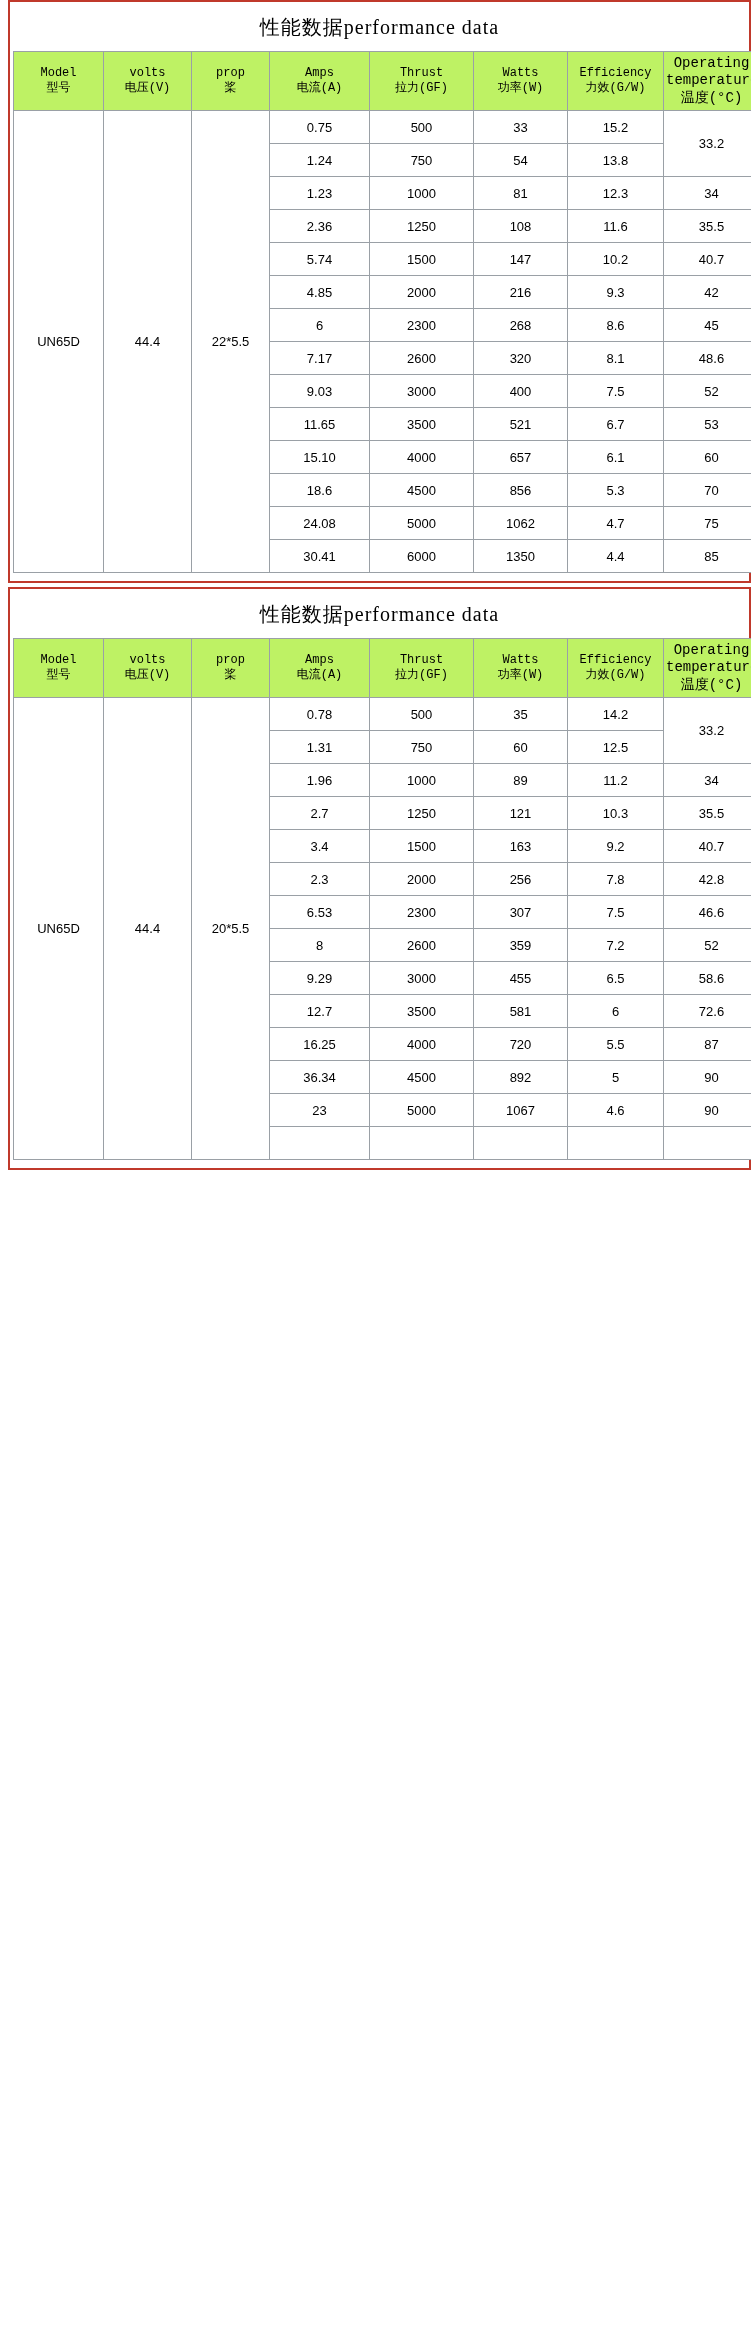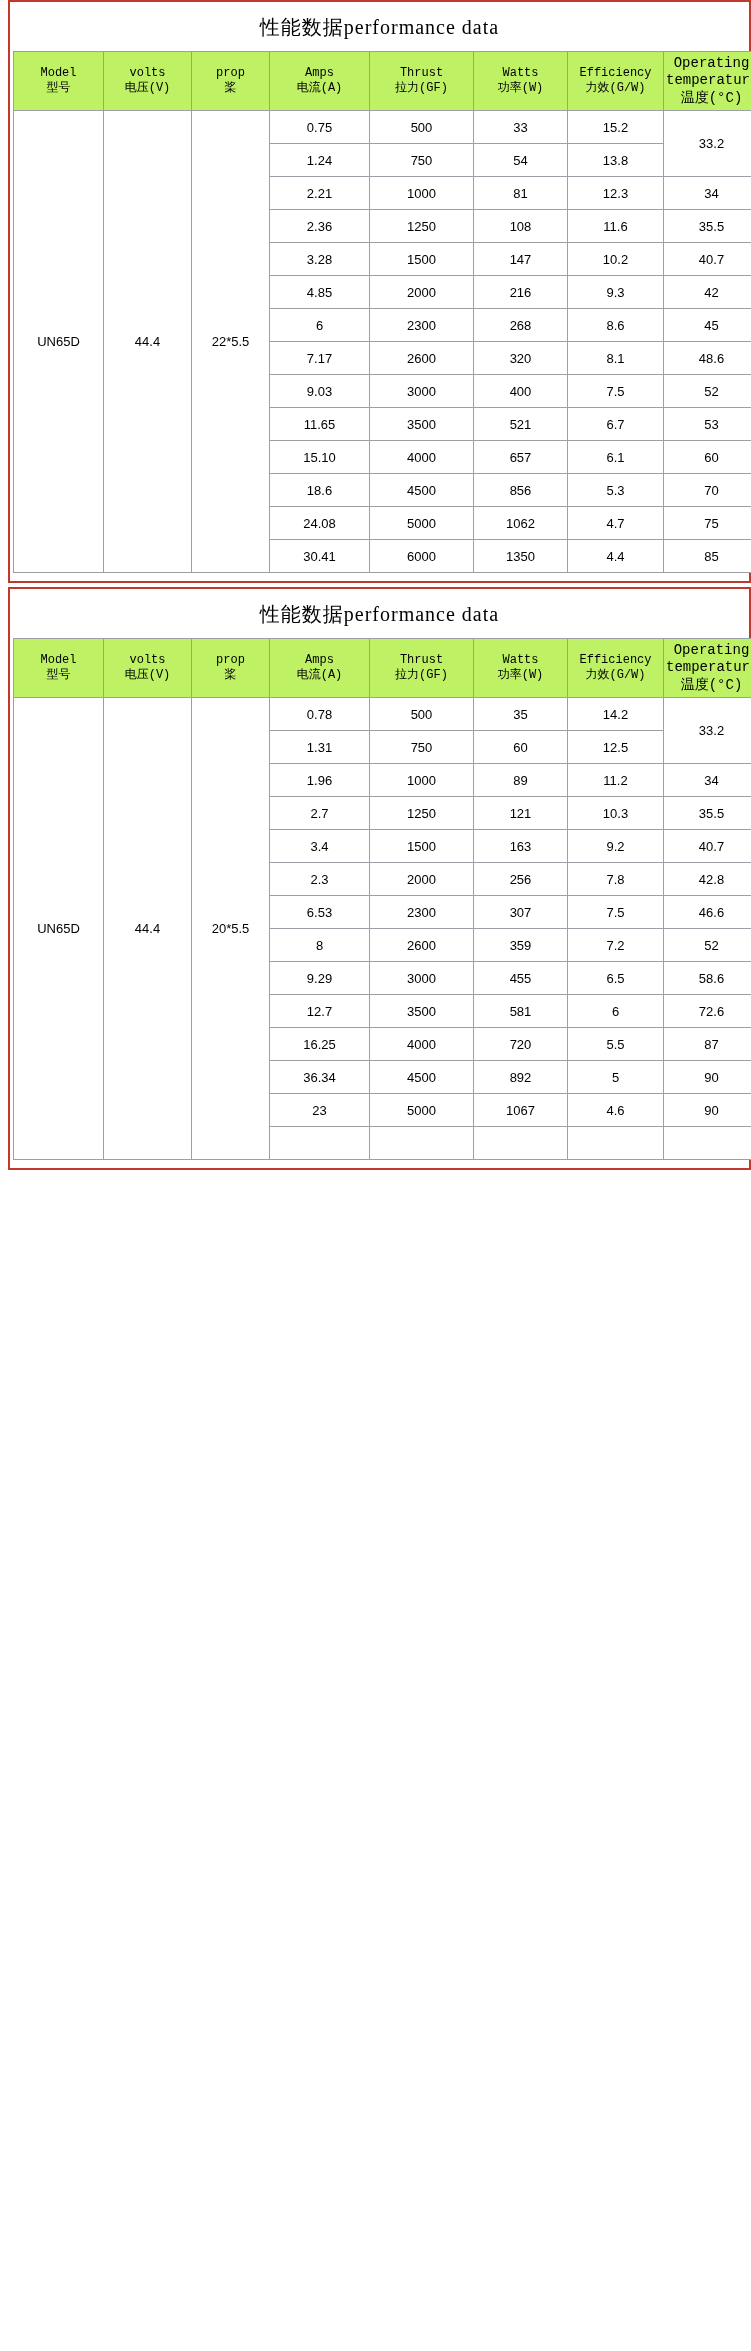--- a/index.html
+++ b/index.html
@@ -135,35 +135,35 @@
             <td class="white">15.2</td>
             <td class="white" rowspan="2">33.2</td>
           </tr>
           <tr>
             <td class="blue">1.24</td>
             <td class="blue">750</td>
             <td class="blue">54</td>
             <td class="blue">13.8</td>
           </tr>
           <tr>
-            <td class="white">2.21</td>
+            <td class="white">1.23</td>
             <td class="white">1000</td>
             <td class="white">81</td>
             <td class="white">12.3</td>
             <td class="white">34</td>
           </tr>
           <tr>
             <td class="blue">2.36</td>
             <td class="blue">1250</td>
             <td class="blue">108</td>
             <td class="blue">11.6</td>
             <td class="blue">35.5</td>
           </tr>
           <tr>
-            <td class="white">3.28</td>
+            <td class="white">5.74</td>
             <td class="white">1500</td>
             <td class="white">147</td>
             <td class="white">10.2</td>
             <td class="white">40.7</td>
           </tr>
           <tr>
             <td class="blue">4.85</td>
             <td class="blue">2000</td>
             <td class="blue">216</td>
             <td class="blue">9.3</td>

